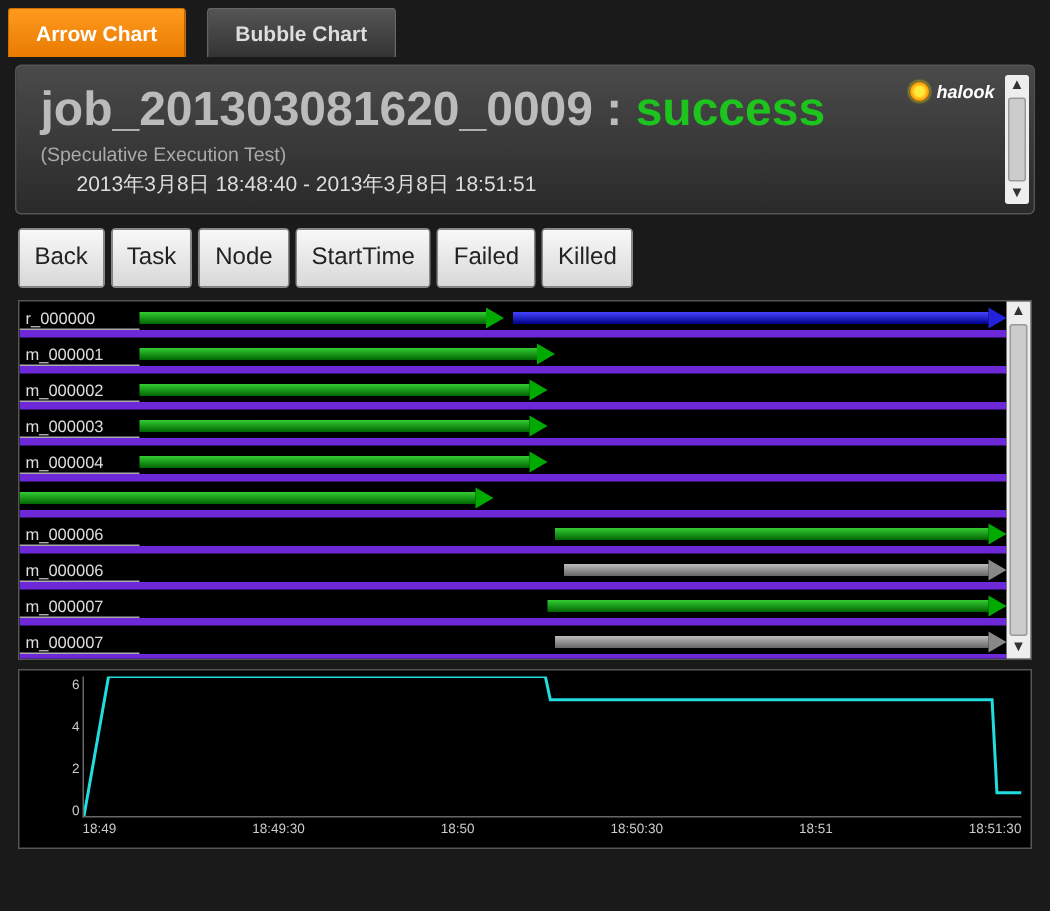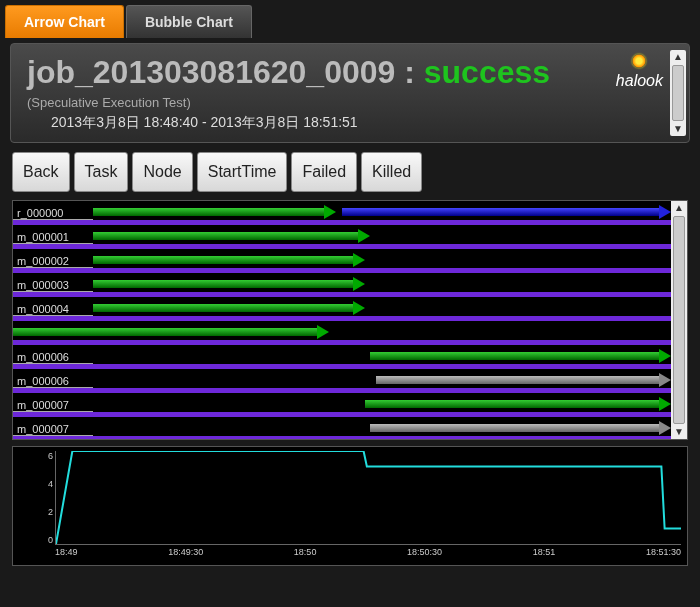--- a/index.html
+++ b/index.html
@@ -15,21 +15,21 @@
   .tab {
     padding: 8px 18px;
     background: linear-gradient(#555,#333);
     color: #ddd;
     border: 1px solid #666;
     border-bottom: none;
     font-size: 14px;
     font-weight: bold;
     cursor: pointer;
     border-radius: 3px 3px 0 0;
-    margin-right: 2px;
+    margin-right: 14px;
   }
   .tab.active {
     background: linear-gradient(#ff9a1f,#e87b00);
     color: #fff;
     border-color: #cc7000;
   }
   .panel {
     margin: 5px 10px 5px 10px;
     background: linear-gradient(#4a4a4a,#2a2a2a);
     border: 1px solid #555;
@@ -43,23 +43,23 @@
     display:flex; flex-direction:column; justify-content:space-between;
   }
   .scrollbar .arr { font-size:10px; text-align:center; color:#333; line-height:14px; height:14px; }
   .scrollbar .thumb { flex:1; background:#ccc; margin:1px 2px; border:1px solid #999; border-radius:2px;}
   .job-title { font-size: 32px; color: #bbb; font-weight: bold; }
   .job-title .status { color: #1ec41e; }
   .subtitle { font-size: 13px; color: #aaa; margin-top:4px; }
   .timerange { font-size: 14px; color: #ddd; margin-top:4px;margin-left:24px; }
   .logo {
     position: absolute; right: 26px; top: 10px;
-    font-weight: normal; font-style: italic;
-    color:#fff; font-size:16px;
-    display:flex; align-items:center; gap:4px;flex-direction:column;
+    font-weight: bold; font-style: italic;
+    color:#fff; font-size:12px;
+    display:flex; align-items:center; gap:4px;
   }
   .logo .dot { width:14px; height:14px; border-radius:50%;
     background: radial-gradient(circle,#ffeb3b 30%,#ff9800 60%, transparent 70%);
     box-shadow:0 0 2px #ff0;
   }
   .toolbar { display:flex; gap:4px; padding: 4px 12px; }
   .btn {
     background: linear-gradient(#f8f8f8,#d8d8d8);
     border: 1px solid #888;
     border-radius: 3px;

